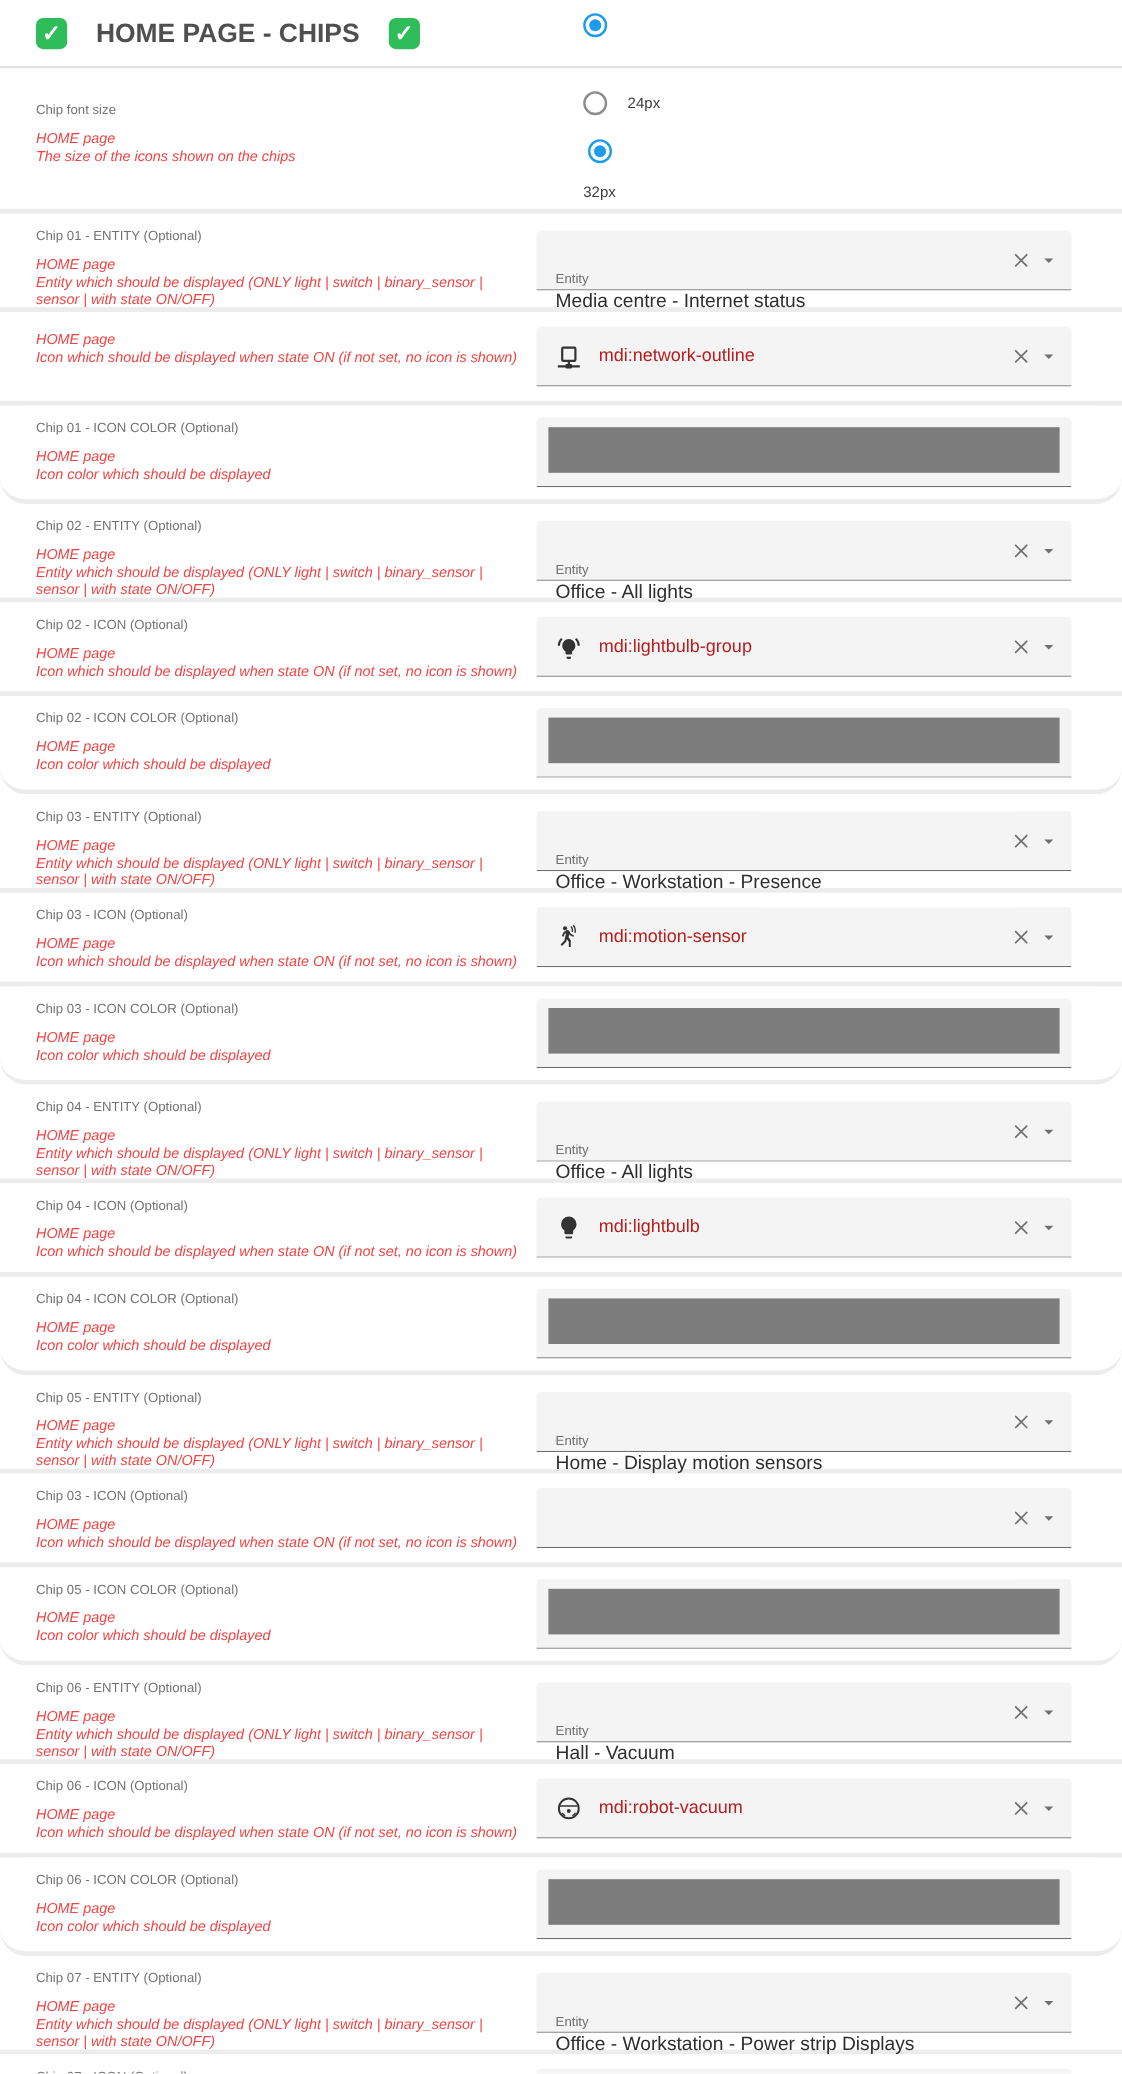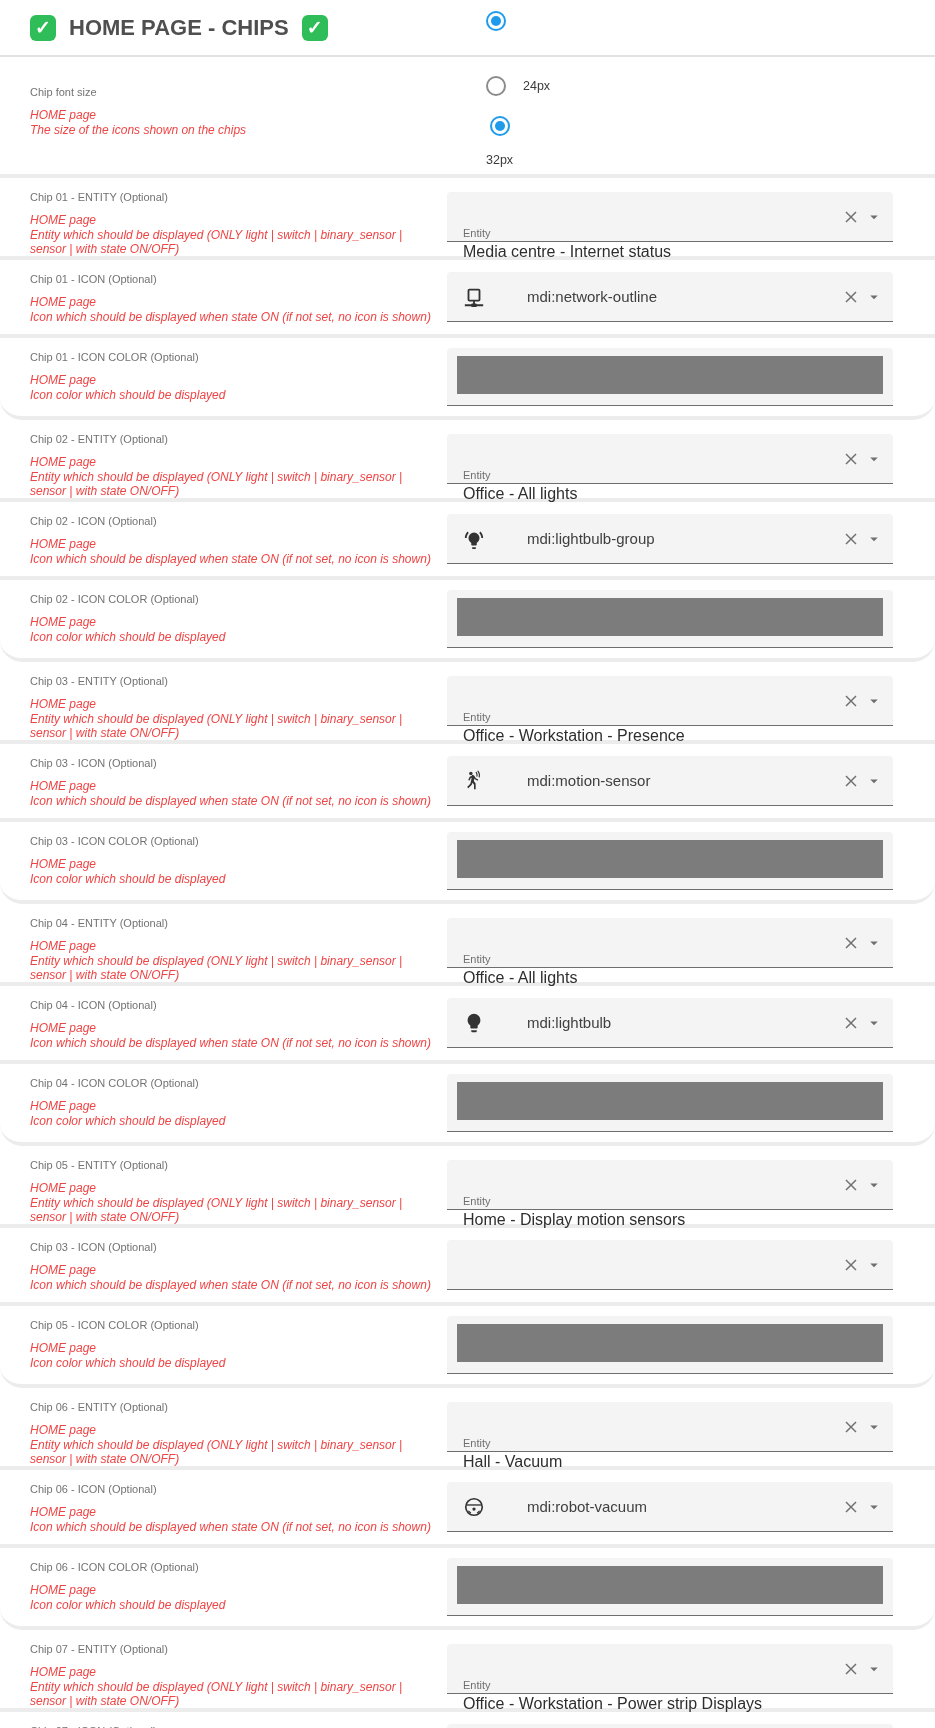--- a/index.html
+++ b/index.html
@@ -5,21 +5,21 @@
   html,body{margin:0;padding:0;background:#fff;}
   body{
     width:935px;height:1728px;overflow:hidden;position:relative;
     font-family:"Liberation Sans",sans-serif;color:#3c3c3c;
   }
   
   .header{position:relative;height:57px;display:flex;align-items:center;
     padding-left:30px;border-bottom:2px solid #e2e2e2;background:#fff;box-sizing:border-box;}
   .check-emoji{width:26px;height:26px;background:#2ebd59;border-radius:6px;color:#fff;
     font-weight:bold;font-size:19px;display:flex;align-items:center;justify-content:center;flex:none;}
-  .header-title{font-size:22px;font-weight:bold;color:#4f4f4f;margin:0 13px;white-space:nowrap;}
+  .header-title{font-size:22px;font-weight:bold;color:#4f4f4f;margin:0 24px;white-space:nowrap;}
   
   .radio{width:20px;height:20px;border-radius:50%;border:2px solid #8c8c8c;
     box-sizing:border-box;position:relative;background:#fff;flex:none;}
   .radio.selected{border-color:#1e9ceb;}
   .radio.selected::after{content:"";position:absolute;left:3px;top:3px;right:3px;bottom:3px;
     border-radius:50%;background:#1e9ceb;}
   .top-radio{position:absolute;left:486px;top:11px;}
   
   .fs-row{position:relative;height:121px;border-bottom:4px solid #ececec;box-sizing:border-box;background:#fff;}
   .fs-left{padding:26px 0 0 30px;}
@@ -37,21 +37,21 @@
   .row-left{box-sizing:border-box;width:447px;padding:10px 12px 0 30px;overflow:hidden;flex:none;}
   .row-right{position:relative;width:446px;flex:none;}
   .field{position:relative;background:#f4f4f4;border-radius:4px 4px 0 0;
     border-bottom:1.5px solid #6e6e6e;box-sizing:border-box;cursor:pointer;}
   .entity-field{margin-top:14px;height:50px;padding:6px 70px 0 16px;}
   .entity-label{font-size:11px;color:#6f6f6f;line-height:13px;margin-top:29px;}
   .entity-value{font-size:16px;color:#2e2e2e;margin-top:3px;white-space:nowrap;}
   .icon-field{margin-top:12px;height:50px;display:flex;align-items:center;padding:0 70px 0 16px;}
   .mdi-icon{width:22px;height:22px;color:#333;flex:none;margin-right:14px;}
   .mdi-icon svg{width:22px;height:22px;display:block;fill:currentColor;}
-  .icon-value{font-size:15px;color:#404040;white-space:nowrap;margin-left:28px;}
+  .icon-value{font-size:15px;color:#b91c1c;white-space:nowrap;}
   .color-field{margin-top:10px;height:58px;padding:8px 10px 0 10px;}
   .swatch{height:38px;background:#7c7c7c;}
   .field-actions{position:absolute;right:10px;top:50%;transform:translateY(-50%);
     display:flex;align-items:center;gap:4px;}
   .clear-icon svg{width:20px;height:20px;display:block;}
   .caret-icon svg{width:18px;height:18px;display:block;fill:#6f6f6f;}
 </style>
 </head>
 <body>
 
@@ -105,21 +105,20 @@
                 <path d="M7 10l5 5 5-5z"></path>
               </svg>
           </span>
         </div>
       </div>
 
     </div>
   </div>
     <div class="row h-icon">
     <div class="row-left">
-      <div class="row-title">Chip 01 - ICON (Optional)</div>
       <div class="row-desc">
         <div>HOME page</div>
         <div>Icon which should be displayed when state ON (if not set, no icon is shown)</div>
       </div>
     </div>
     <div class="row-right">
 
       <div class="field icon-field">
         <span class="mdi-icon">
             <svg viewBox="0 0 24 24">

